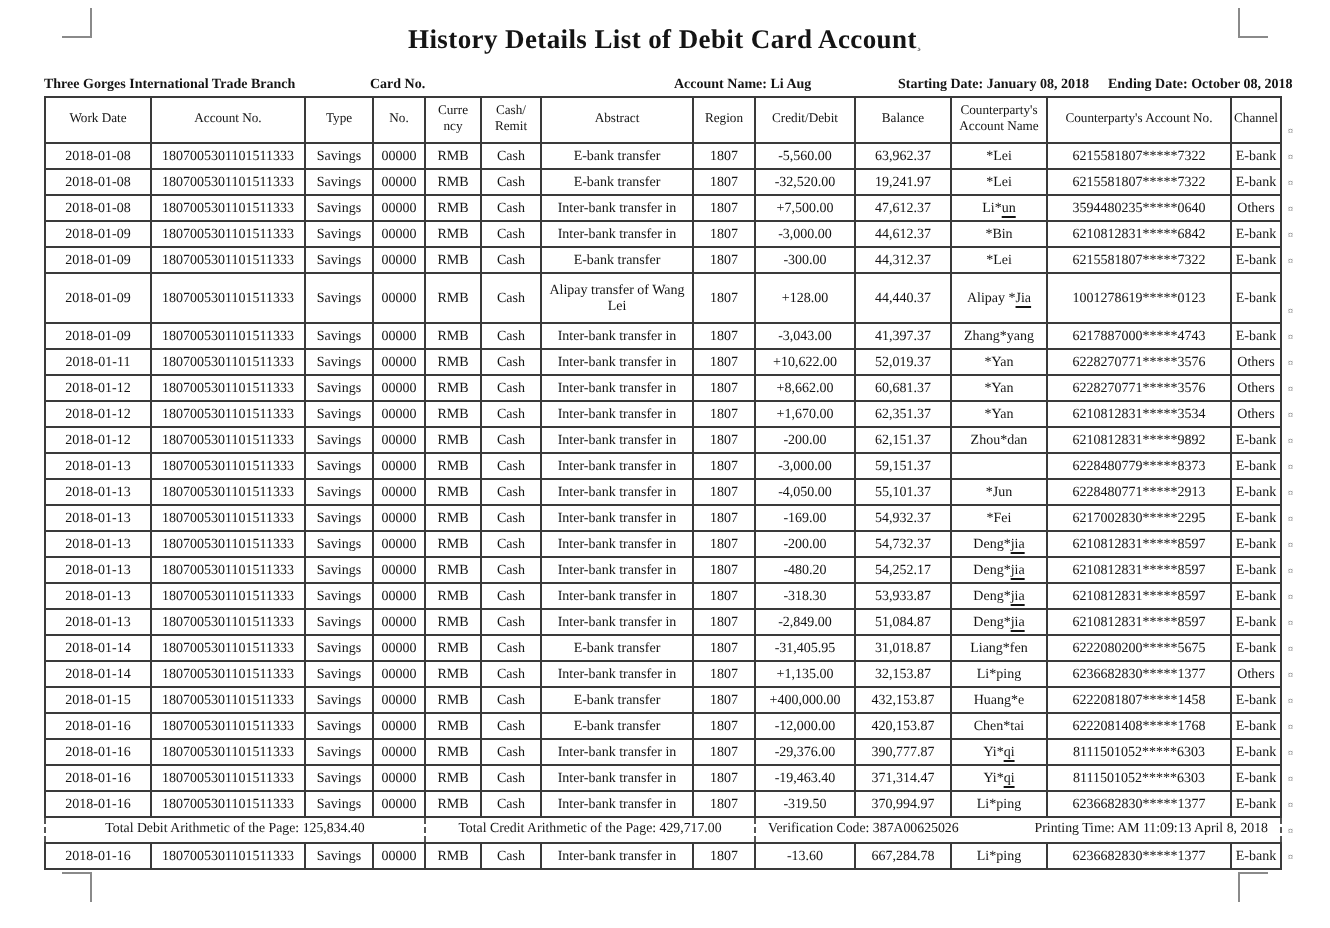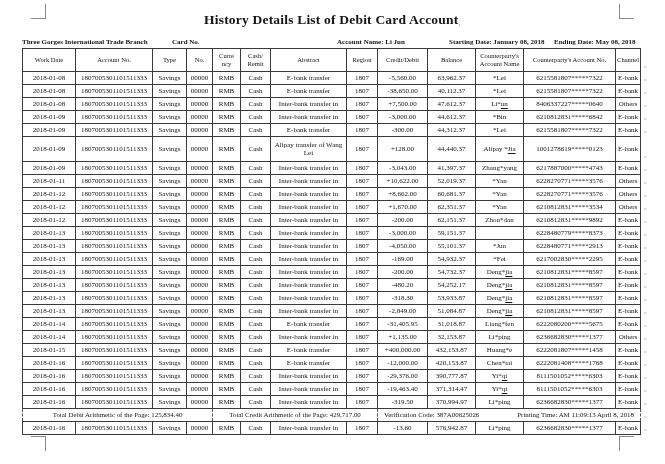--- a/index.html
+++ b/index.html
@@ -16,21 +16,21 @@
 
   .title{
     position:absolute;top:12px;left:0;width:100%;text-align:center;
     font-size:13.5px;font-weight:bold;letter-spacing:0.2px;
   }
   .title::after{content:"\00B8";font-size:7px;color:#777;}
 
   .meta{position:absolute;top:38px;left:22px;width:618px;height:10px;font-size:7px;font-weight:bold;}
   .meta span{position:absolute;white-space:nowrap;top:0;}
   .m-branch{left:0;}
-  .m-card{left:150px;}
+  .m-card{left:163px;}
   .m-account{left:315px;}
   .m-start{left:427px;}
   .m-end{left:532px;}
 
   table.stmt{
     position:absolute;top:48px;left:22px;width:618px;
     border-collapse:collapse;table-layout:fixed;font-size:7px;
   }
   .stmt th,.stmt td{
     border:0.6px solid #3a3a3a;text-align:center;vertical-align:middle;
@@ -54,23 +54,23 @@
 <div class="crop crop-tl"></div>
 <div class="crop crop-tr"></div>
 <div class="crop crop-bl"></div>
 <div class="crop crop-br"></div>
 
 <div class="title">History Details List of Debit Card Account</div>
 
 <div class="meta">
   <span class="m-branch">Three Gorges International Trade Branch</span>
   <span class="m-card">Card No.</span>
-  <span class="m-account">Account Name: Li Jun</span>
+  <span class="m-account">Account Name: Li Aug</span>
   <span class="m-start">Starting Date: January 08, 2018</span>
-  <span class="m-end">Ending Date: May 08, 2018</span>
+  <span class="m-end">Ending Date: October 08, 2018</span>
 </div>
 
 <table class="stmt">
   <colgroup>
     <col style="width:53px">
       <col style="width:77px">
       <col style="width:34px">
       <col style="width:26px">
     <col style="width:28px">
       <col style="width:30px">
@@ -117,39 +117,39 @@
       </tr>
       <tr>
         <td>2018-01-08</td>
         <td>1807005301101511333</td>
         <td>Savings</td>
         <td>00000</td>
         <td>RMB</td>
         <td>Cash</td>
         <td>E-bank transfer</td>
         <td>1807</td>
-        <td>-38,650.00</td>
-        <td>40,112.37</td>
+        <td>-32,520.00</td>
+        <td>19,241.97</td>
         <td><span>*Lei</span></td>
         <td>6215581807*****7322</td>
         <td>E-bank</td>
       </tr>
       <tr>
         <td>2018-01-08</td>
         <td>1807005301101511333</td>
         <td>Savings</td>
         <td>00000</td>
         <td>RMB</td>
         <td>Cash</td>
         <td>Inter-bank transfer in</td>
         <td>1807</td>
         <td>+7,500.00</td>
         <td>47,612.37</td>
         <td><span>Li*</span><span class="squig">un</span></td>
-        <td>8406337227*****0640</td>
+        <td>3594480235*****0640</td>
         <td>Others</td>
       </tr>
       <tr>
         <td>2018-01-09</td>
         <td>1807005301101511333</td>
         <td>Savings</td>
         <td>00000</td>
         <td>RMB</td>
         <td>Cash</td>
         <td>Inter-bank transfer in</td>
@@ -488,21 +488,21 @@
       <tr>
         <td>2018-01-16</td>
         <td>1807005301101511333</td>
         <td>Savings</td>
         <td>00000</td>
         <td>RMB</td>
         <td>Cash</td>
         <td>Inter-bank transfer in</td>
         <td>1807</td>
         <td>-13.60</td>
-        <td>576,942.87</td>
+        <td>667,284.78</td>
         <td><span>Li*ping</span></td>
         <td>6236682830*****1377</td>
         <td>E-bank</td>
       </tr>
     </tbody>
 </table>
 
 <div id="rowmarks">
     <div class="rowmark" style="left: 644px; top: 64px;">¤</div>
     <div class="rowmark" style="left: 644px; top: 77px;">¤</div>

